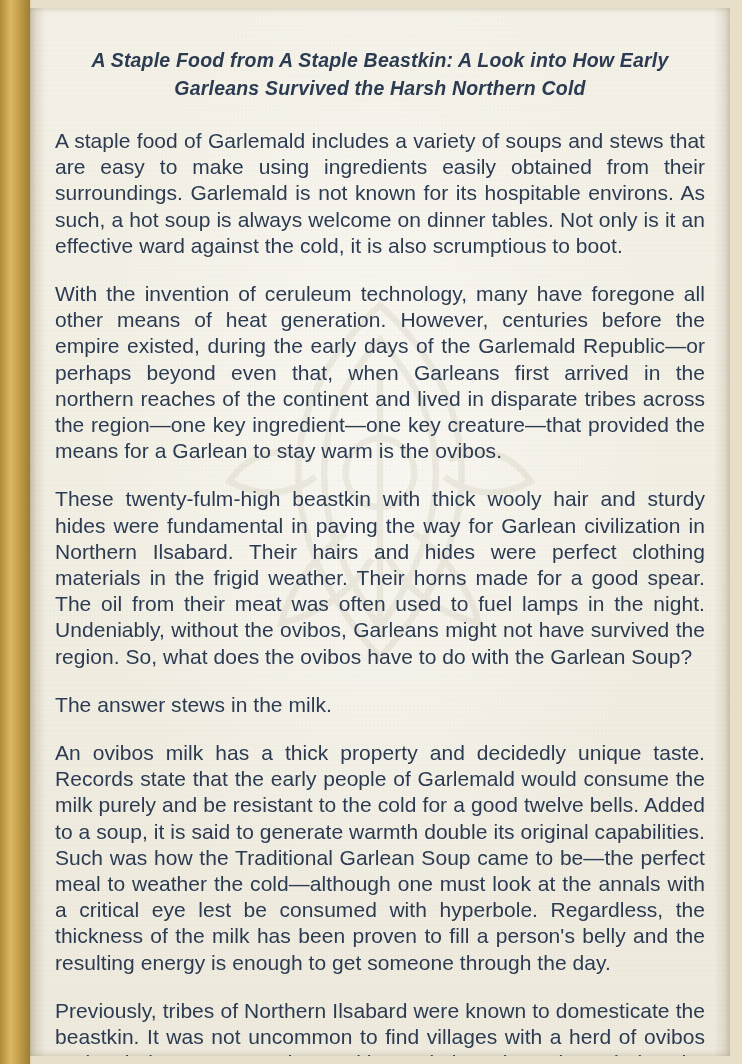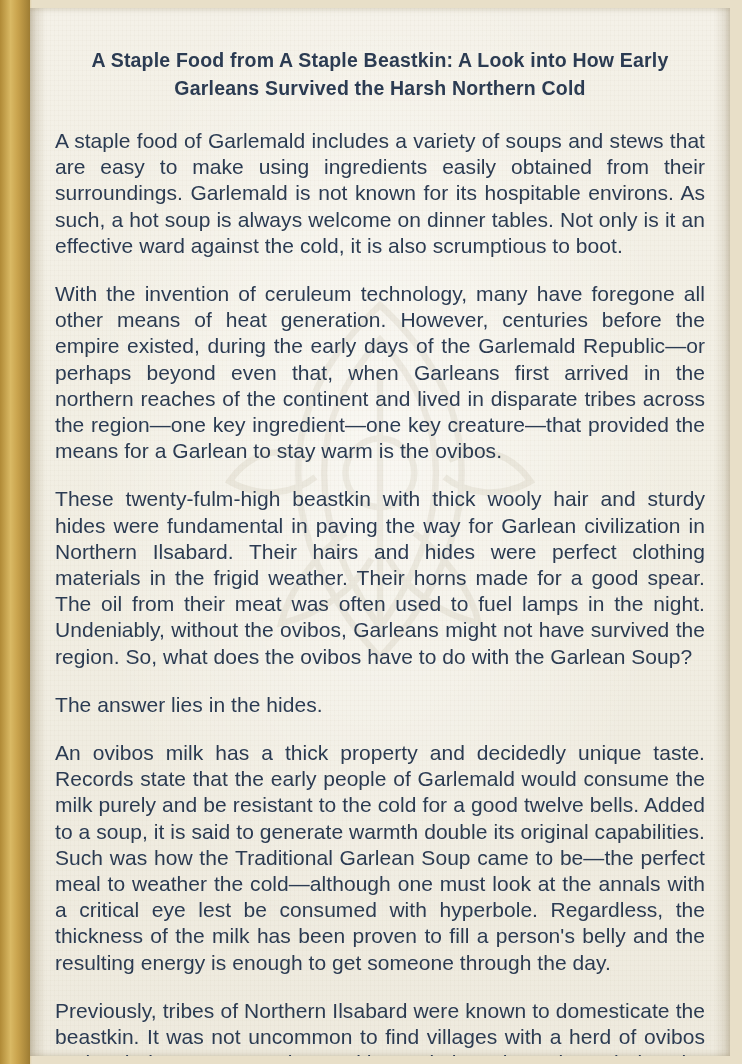--- a/index.html
+++ b/index.html
@@ -59,20 +59,21 @@
     pointer-events: none;
   }
   .watermark svg { width: 100%; height: 100%; display: block; }
   .content {
     position: absolute;
     left: 25px;
     top: 38px;
     width: 650px;
   }
   .article-title {
+    font-style: italic;
     font-size: 19.5px;
     line-height: 28px;
     text-align: center;
     color: #2b3b52;
     margin: 0 0 26px 0;
     padding: 0 6px;
     letter-spacing: 0.2px;
   }
   .para {
     font-size: 21px;
@@ -135,21 +136,21 @@
         </g>
       </svg>
     </div>
 
     <div class="content">
       <h1 class="article-title">A Staple Food from A Staple Beastkin: A Look into How Early Garleans Survived the Harsh Northern Cold</h1>
 
       <p class="para">A staple food of Garlemald includes a variety of soups and stews that are easy to make using ingredients easily obtained from their surroundings. Garlemald is not known for its hospitable environs. As such, a hot soup is always welcome on dinner tables. Not only is it an effective ward against the cold, it is also scrumptious to boot.</p>
       <p class="para">With the invention of ceruleum technology, many have foregone all other means of heat generation. However, centuries before the empire existed, during the early days of the Garlemald Republic—or perhaps beyond even that, when Garleans first arrived in the northern reaches of the continent and lived in disparate tribes across the region—one key ingredient—one key creature—that provided the means for a Garlean to stay warm is the ovibos.</p>
       <p class="para">These twenty-fulm-high beastkin with thick wooly hair and sturdy hides were fundamental in paving the way for Garlean civilization in Northern Ilsabard. Their hairs and hides were perfect clothing materials in the frigid weather. Their horns made for a good spear. The oil from their meat was often used to fuel lamps in the night. Undeniably, without the ovibos, Garleans might not have survived the region. So, what does the ovibos have to do with the Garlean Soup?</p>
-      <p class="para">The answer lies in the hides.</p>
+      <p class="para">The answer stews in the milk.</p>
       <p class="para">An ovibos milk has a thick property and decidedly unique taste. Records state that the early people of Garlemald would consume the milk purely and be resistant to the cold for a good twelve bells. Added to a soup, it is said to generate warmth double its original capabilities. Such was how the Traditional Garlean Soup came to be—the perfect meal to weather the cold—although one must look at the annals with a critical eye lest be consumed with hyperbole. Regardless, the thickness of the milk has been proven to fill a person's belly and the resulting energy is enough to get someone through the day.</p>
       <p class="para">Previously, tribes of Northern Ilsabard were known to domesticate the beastkin. It was not uncommon to find villages with a herd of ovibos under their care. Nowadays, with magitek and ceruleum being the Empire's foremost industry, ovibos husbandry has become a thing of the past. One might find wild ovibos roaming the plains of Eblan Rime. Careful, however, as they are wont to stomp someone to death should they be provoked.</p>
     </div>
 
   </div>
 
   <div class="edge-shadow-left"></div>
   <div class="edge-shadow-right"></div>
 </div>
 

